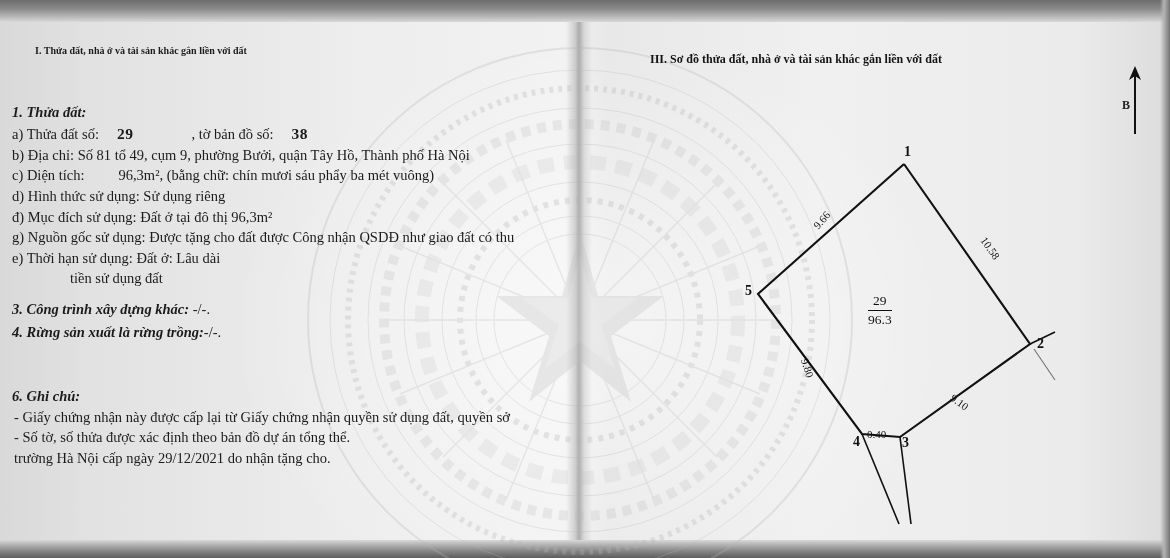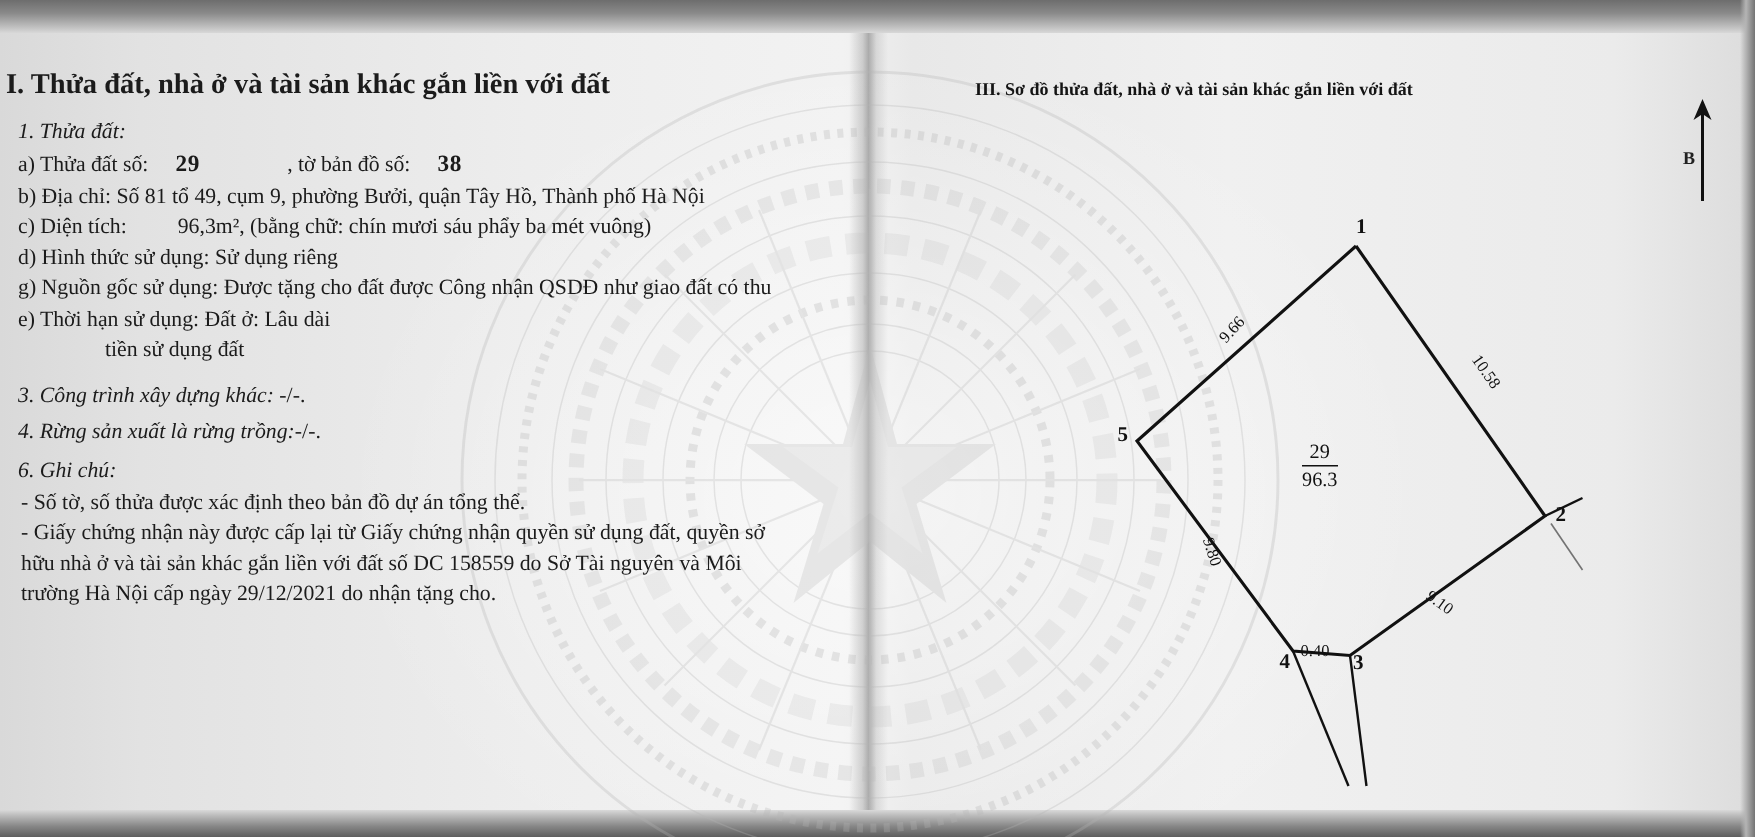--- a/index.html
+++ b/index.html
@@ -53,28 +53,29 @@
   .left {
     position: absolute;
     left: 0; top: 44px;
     width: 560px;
     color: #1b1b1b;
     font-size: 14.5px;
     line-height: 1.42;
   }
   .sec-title {
     font-weight: bold;
-    font-size: 19px;
+    font-size: 10px;
     padding-left: 4px;
+    margin-left: 31px;
   }
   .item {
     padding-left: 12px;
     white-space: nowrap;
   }
-  .bi { font-weight: normal; font-style: italic; }
+  .bi { font-weight: bold; font-style: italic; margin-top: 37px; }
   .num-large { font-weight: bold; font-size: 15.5px; letter-spacing: .5px; }
   .gap-s { display: inline-block; width: 18px; }
   .gap-m { display: inline-block; width: 34px; }
   .gap-l { display: inline-block; width: 58px; }
   .row-sub { padding-left: 70px; }
   .blk { padding-left: 12px; }
   .note-line { padding-left: 14px; padding-right: 30px; }
   .sp6 { height: 7px; }
   .sp3 { height: 3px; }
 
@@ -201,20 +202,24 @@
 
     <div class="item">
       <span>c) Diện tích:</span><span class="gap-m"></span><span>96,3m², (bằng chữ: chín mươi sáu phẩy ba mét vuông)</span>
     </div>
 
     <div class="item">
       <span>d) Hình thức sử dụng:</span>
       <span>Sử dụng riêng</span>
     </div>
 
+    <div class="item">
+      <span>đ) Mục đích sử dụng:</span>
+      <span>Đất ở tại đô thị 96,3m²</span>
+    </div>
 
     <div class="item">
       <span>g) Nguồn gốc sử dụng:</span>
       <span>Được tặng cho đất được Công nhận QSDĐ như giao đất có thu</span>
     </div>
 
     <div class="item">
       <span>e) Thời hạn sử dụng:</span>
       <span>Đất ở: Lâu dài</span>
     </div>
@@ -227,23 +232,22 @@
       <span>-/-.</span>
     </div>
     <div class="sp3"></div>
     <div class="blk">
       <span class="bi">4. Rừng sản xuất là rừng trồng:</span><span>-/-.</span>
     </div>
     <div class="sp3"></div>
     <div class="sp3"></div>
     <div class="blk bi">6. Ghi chú:</div>
 
+    <div class="note-line">- Giấy chứng nhận này được cấp lại từ Giấy chứng nhận quyền sử dụng đất, quyền sở</div>
     <div class="note-line">- Số tờ, số thửa được xác định theo bản đồ dự án tổng thể.</div>
-    <div class="note-line">- Giấy chứng nhận này được cấp lại từ Giấy chứng nhận quyền sử dụng đất, quyền sở</div>
-    <div class="note-line">hữu nhà ở và tài sản khác gắn liền với đất số DC 158559 do Sở Tài nguyên và Môi</div>
     <div class="note-line">trường Hà Nội cấp ngày 29/12/2021 do nhận tặng cho.</div>
   </div>
 
   <div class="right">
 
     <div class="right-title">III. Sơ đồ thửa đất, nhà ở và tài sản khác gắn liền với đất</div>
 
     <div class="north">
       <svg width="26" height="70" viewBox="0 0 26 70">
         <line x1="13" y1="68" x2="13" y2="8" stroke="#111" stroke-width="2"></line>

